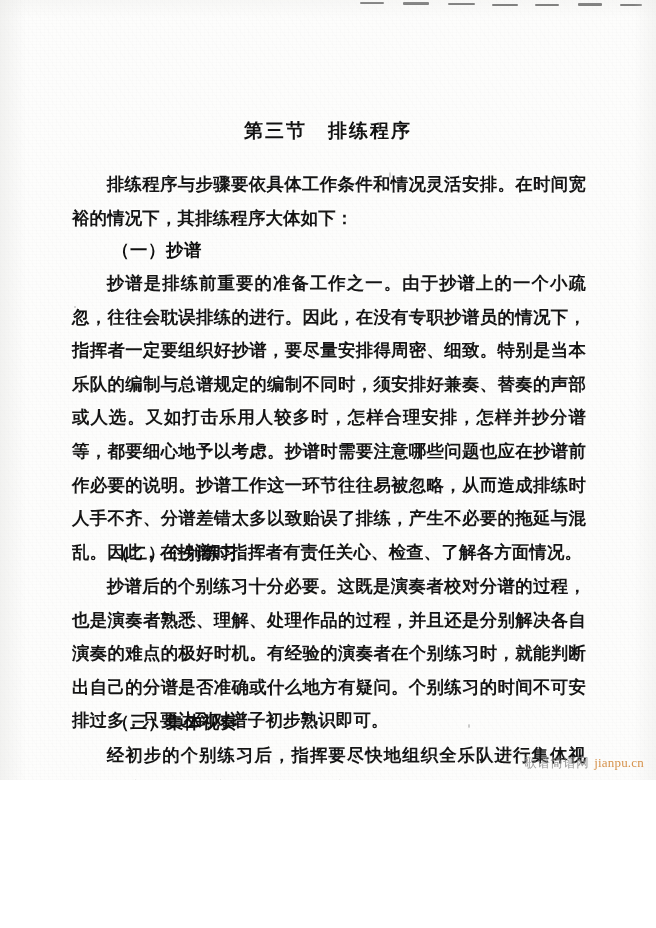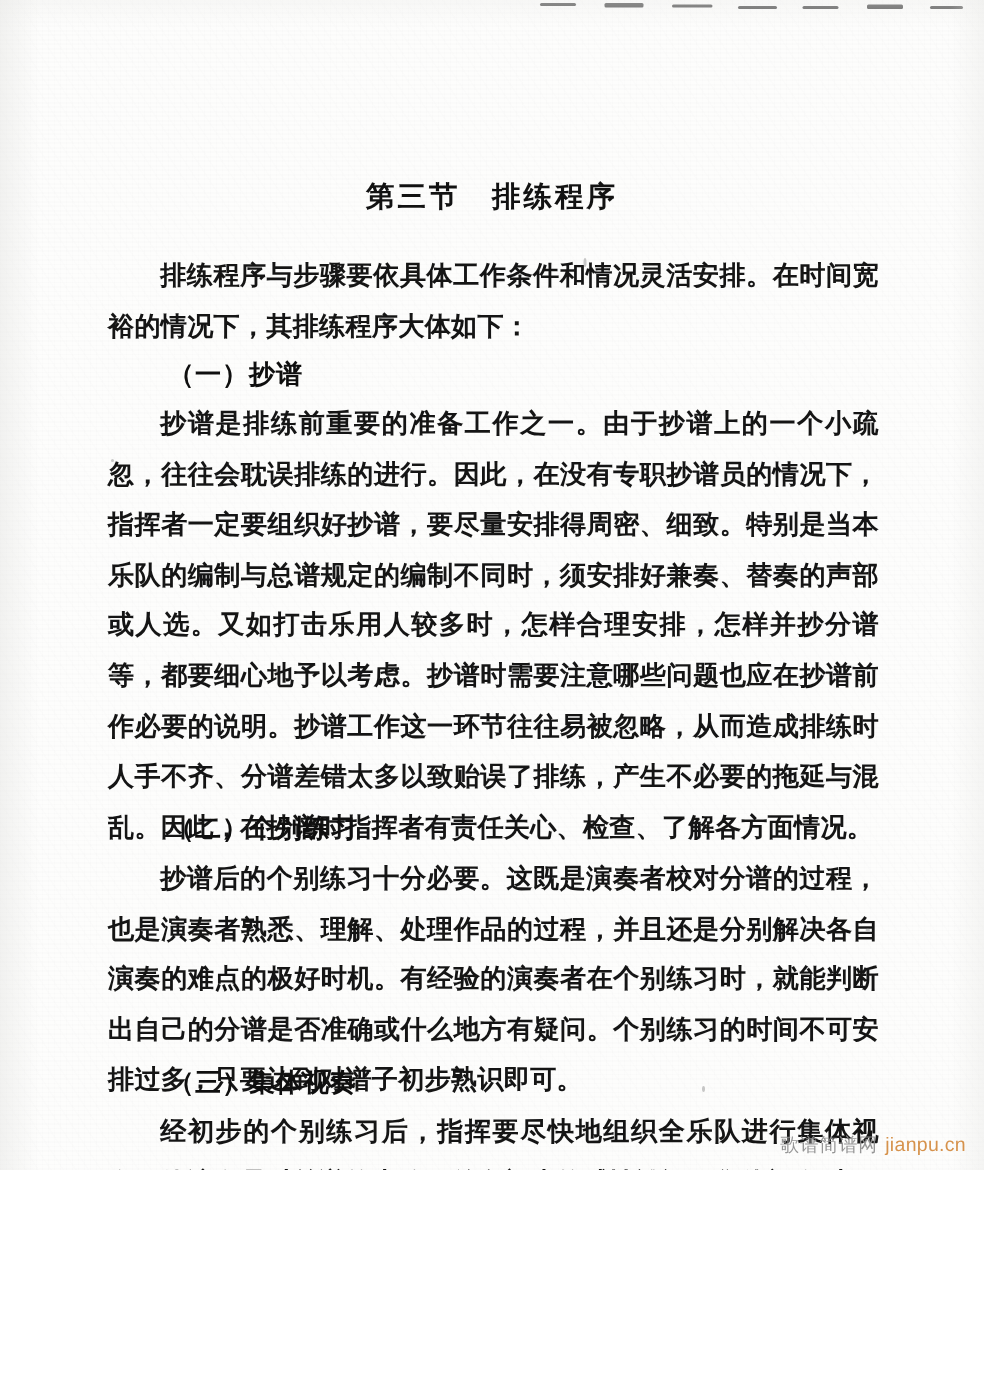--- a/index.html
+++ b/index.html
@@ -120,21 +120,21 @@
     opacity: 0.92;
   }
   #watermark .wm-cn {
     color: #8d8d8d;
     font-size: 12.5px;
     letter-spacing: 0.5px;
   }
   #watermark .wm-en {
     color: #d38a3e;
     font-size: 13px;
-    font-family: Liberation Sans, sans-serif;
+    font-family: Liberation Serif, serif;
     letter-spacing: 0.2px;
   }
 
   
   .speck {
     position: absolute;
     background: #9a9a9a;
     border-radius: 50%;
     opacity: 0.55;
   }

